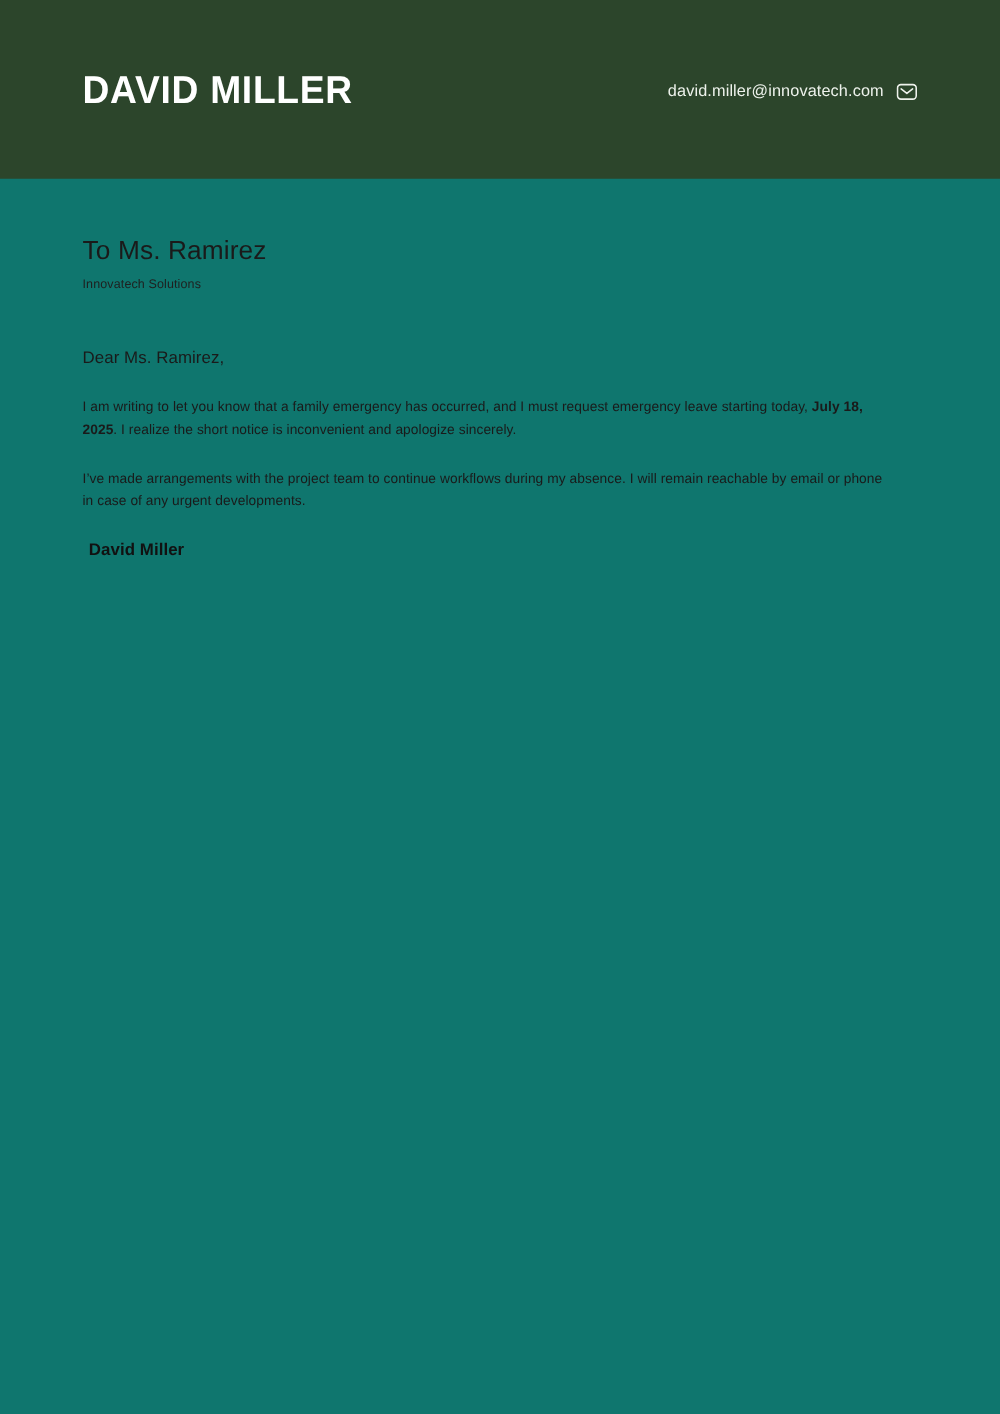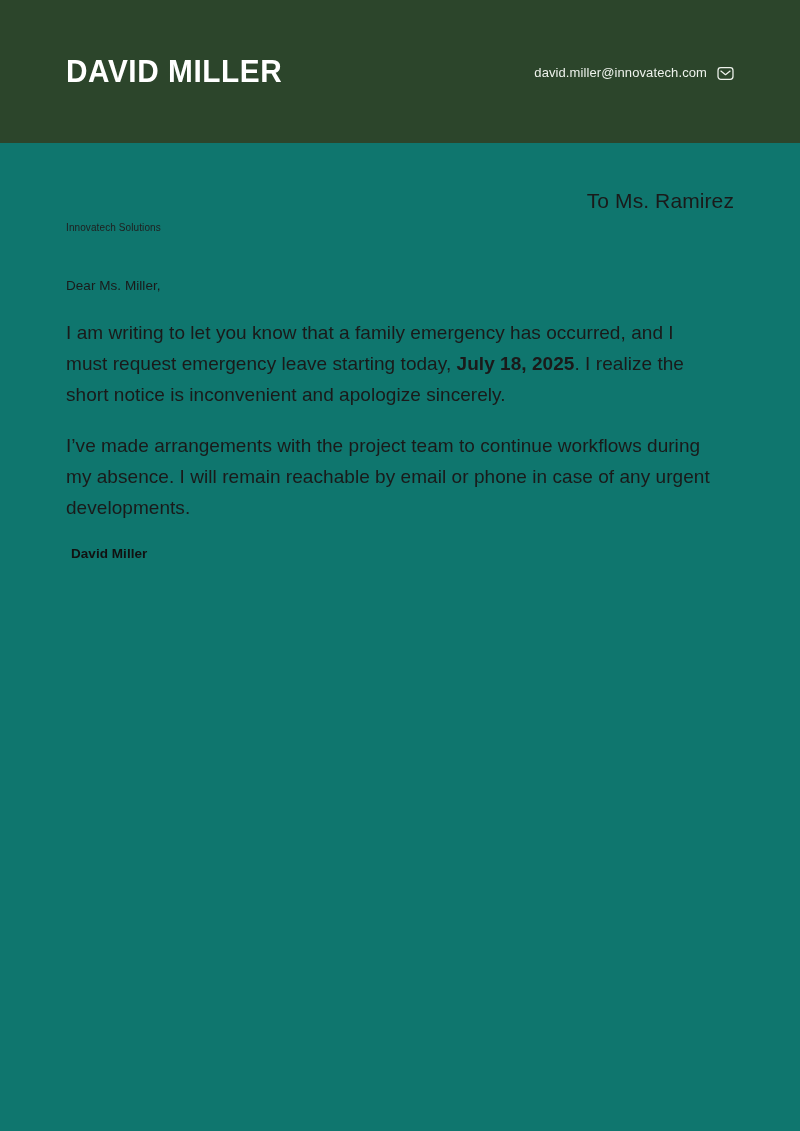--- a/index.html
+++ b/index.html
@@ -85,21 +85,20 @@
     padding-top: 45px;
   }
 
   .recipient-name {
     font-size: 21px;
     font-weight: 400;
     color: #1a1a1a;
     line-height: 1.2;
     margin: 0;
     letter-spacing: 0.1px;
-    text-align: right;
   }
 
   .recipient-org {
     font-size: 10px;
     font-weight: 400;
     color: #1f1f1f;
     margin: 9px 0 0 0;
     line-height: 1.2;
     letter-spacing: 0.1px;
   }
@@ -111,21 +110,21 @@
 
   .salutation {
     font-size: 13.5px;
     color: #1a1a1a;
     line-height: 1.55;
     margin: 0;
     letter-spacing: 0.05px;
   }
 
   .para {
-    font-size: 19px;
+    font-size: 11px;
     color: #1a1a1a;
     line-height: 1.62;
     margin: 21px 0 0 0;
     letter-spacing: 0.05px;
   }
 
   .para b, .para strong {
     font-weight: 700;
   }
 
@@ -168,21 +167,21 @@
 
   <div class="letter">
 
     <div class="recipient-block">
       <h1 class="recipient-name">To Ms. Ramirez</h1>
       <p class="recipient-org">Innovatech Solutions</p>
     </div>
 
     <div class="body-block">
 
-      <p class="salutation">Dear Ms. Miller,</p>
+      <p class="salutation">Dear Ms. Ramirez,</p>
 
       <p class="para"><span>I am writing to let you know that a family emergency has occurred, and I must request emergency leave starting today, </span><b>July 18, 2025</b><span>. I realize the short notice is inconvenient and apologize sincerely.</span></p>
 
       <p class="para">I’ve made arrangements with the project team to continue workflows during my absence. I will remain reachable by email or phone in case of any urgent developments.</p>
 
 
 
       <p class="signature">David Miller</p>
 
     </div>

